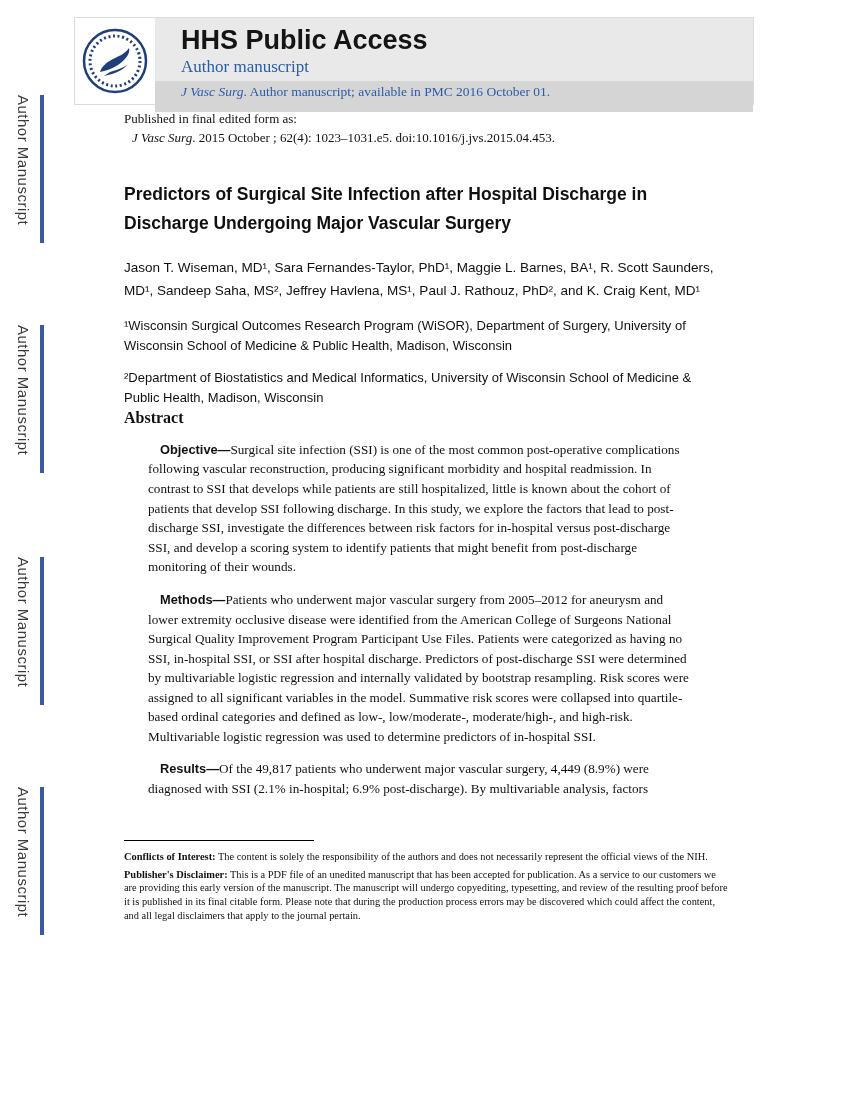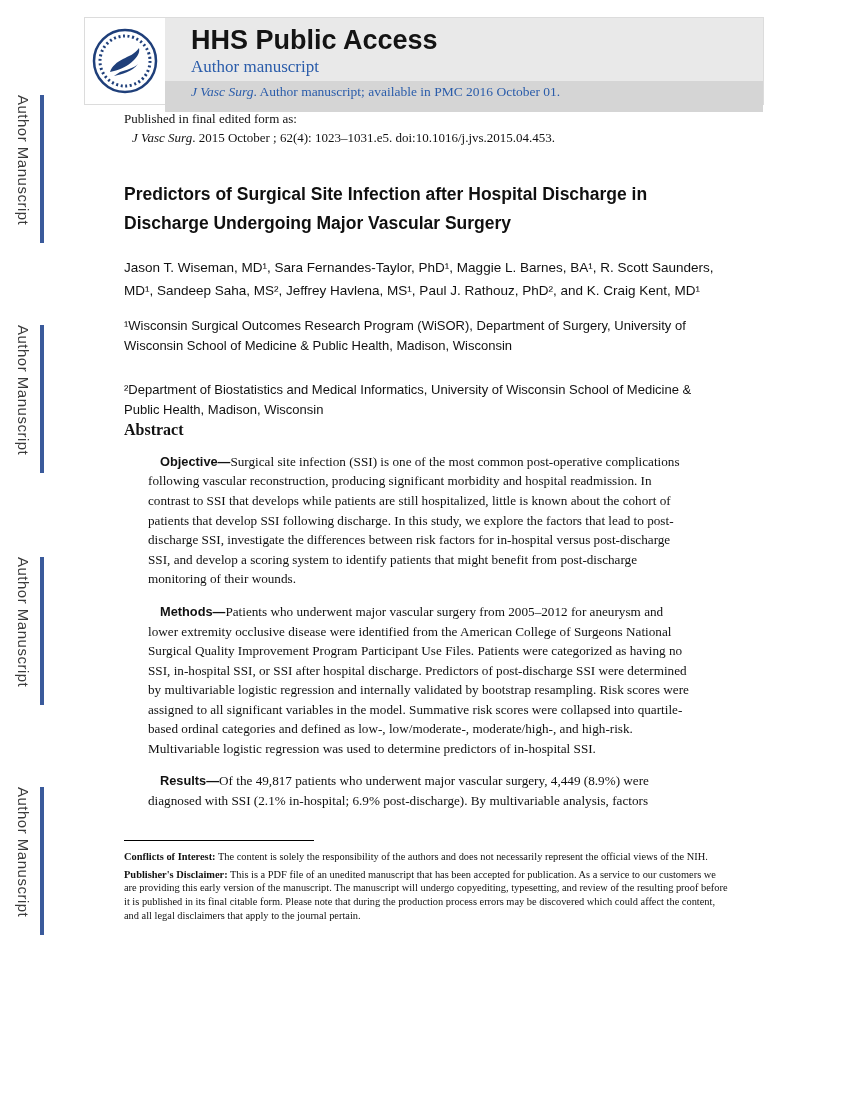--- a/index.html
+++ b/index.html
@@ -12,21 +12,21 @@
   .wm1{top:95px;} .wm2{top:325px;} .wm3{top:557px;} .wm4{top:787px;}
   .wm-text{
     writing-mode:vertical-rl;
     font-family:"Liberation Sans", sans-serif;
     font-size:15px;color:#3a3a3a;letter-spacing:.5px;line-height:1;
   }
   .wm-bar{width:4px;background:#3a5a9b;height:100%;}
 
   
   .header{
-    position:absolute;left:85px;top:18px;width:678px;height:86px;
+    position:absolute;left:75px;top:18px;width:678px;height:86px;
     background:#e9e9e9;display:flex;box-shadow:0 0 0 1px #dcdcdc;
   }
   .logo-box{width:80px;background:#ffffff;display:flex;align-items:center;justify-content:center;}
   .header-right{flex:1;display:flex;flex-direction:column;padding-top:7px;}
   .header-title{margin-left:26px;font-family:"Liberation Sans",sans-serif;font-weight:bold;font-size:27px;line-height:30px;color:#141414;}
   .header-subtitle{margin-left:26px;font-size:17px;line-height:21px;color:#2a5caa;margin-top:1px;}
   .header-citation{margin-top:4px;background:#d5d5d5;padding:3px 8px 12px 26px;font-size:13.5px;color:#2a5caa;}
   .italic{font-style:italic;}
 
   
@@ -35,21 +35,21 @@
   .pub-cite{font-size:13px;line-height:1.45;margin-left:8px;}
   .article-title{
     margin-top:32px;font-family:"Liberation Sans",sans-serif;font-weight:bold;
     font-size:17.5px;line-height:1.65;color:#101010;
   }
   .authors{
     margin-top:20px;font-family:"Liberation Sans",sans-serif;font-weight:normal;
     font-size:13.5px;line-height:1.65;
   }
   .affil{margin-top:14px;font-family:"Liberation Sans",sans-serif;font-size:13px;line-height:1.55;}
-  .affil + .affil{margin-top:24px;}
+  .affil + .affil{margin-top:12px;}
   .abstract-h{font-family:Liberation Serif, serif;font-weight:bold;font-size:16px;}
   .abs-sec{margin-top:13px;margin-left:24px;width:542px;font-size:13.2px;line-height:1.48;text-align:left;}
   .abs-label{font-family:"Liberation Sans",sans-serif;font-weight:bold;font-size:12.8px;margin-left:12px;}
 
   
   .footnotes{position:absolute;left:124px;top:840px;width:604px;}
   .fn-rule{width:190px;border-top:1.2px solid #000;margin-bottom:9px;}
   .fn{font-size:10.4px;line-height:1.32;margin:0 0 4px 0;}
   .fn b{font-weight:bold;}
 </style>

